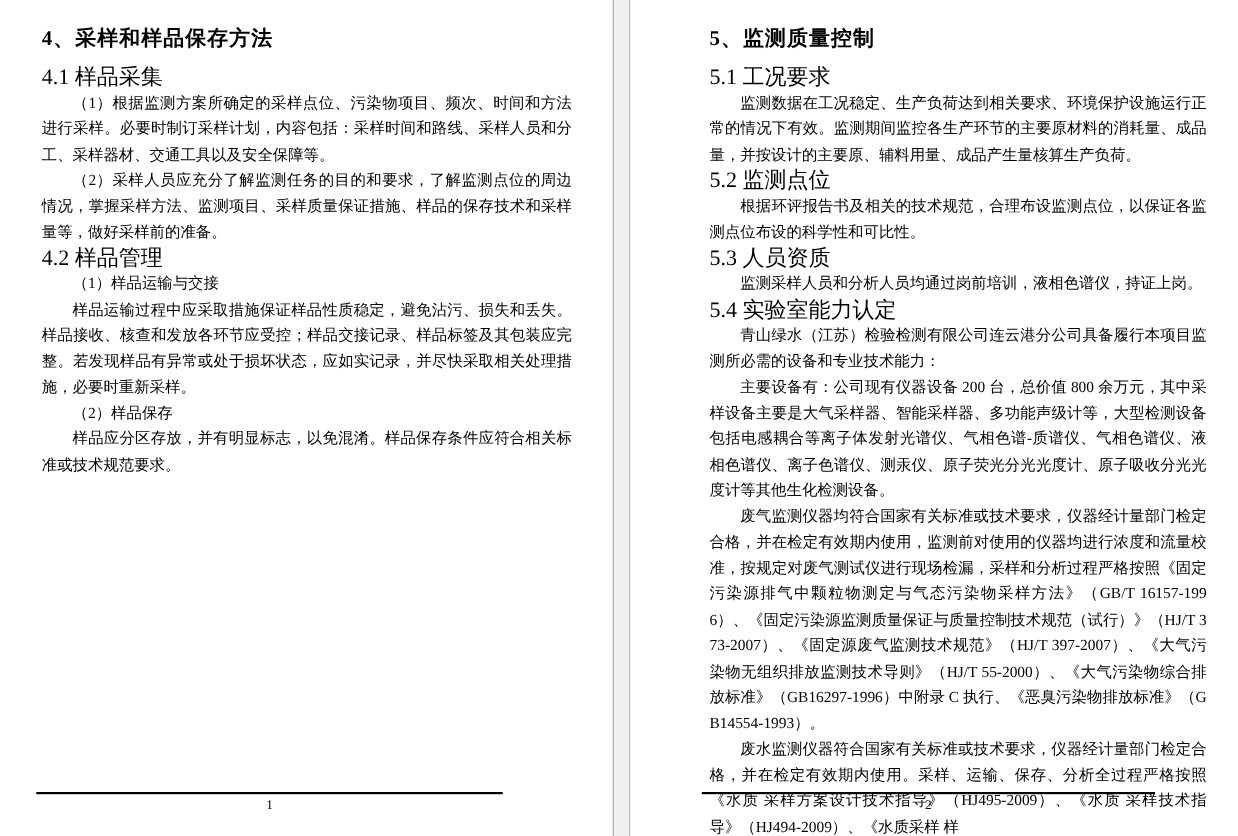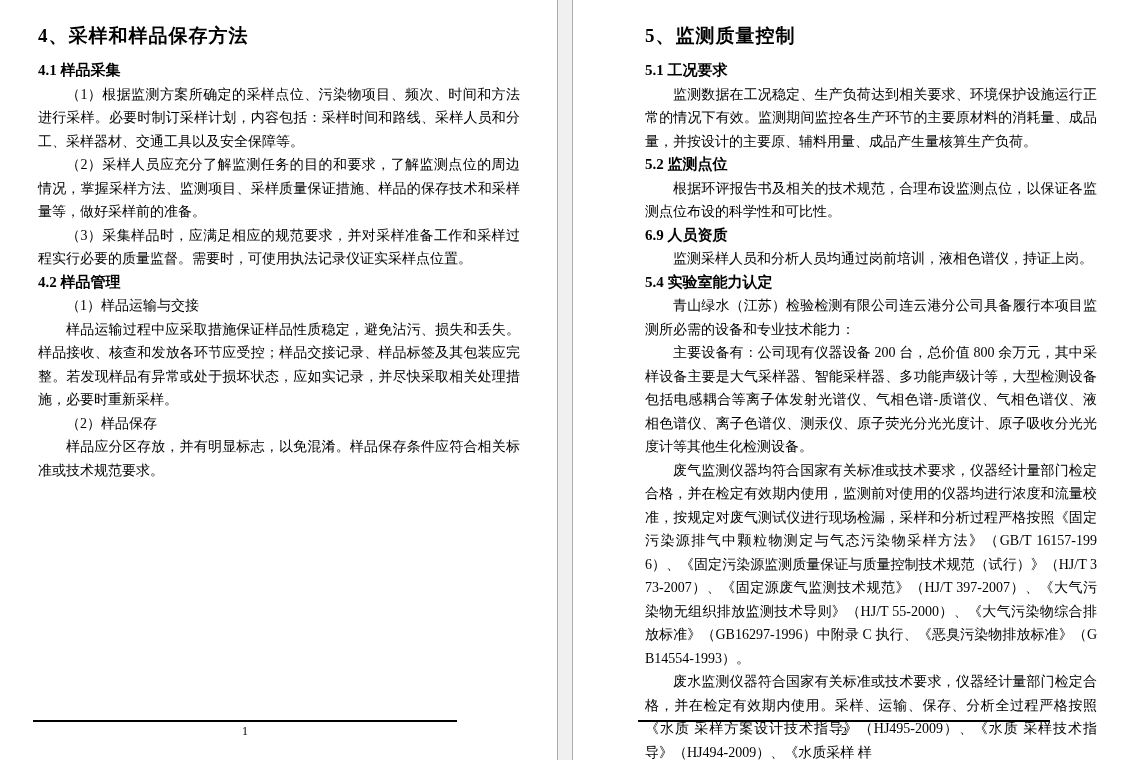--- a/index.html
+++ b/index.html
@@ -45,23 +45,23 @@
   .page-right .content { left: 72px; width: 452px; }
 
   .block-h1 {
     font-size: 19px;
     line-height: 25px;
     font-weight: bold;
     letter-spacing: 1px;
     margin: 0 0 11px 0;
   }
   .block-h2 {
-    font-size: 15px;
+    font-size: 20px;
     line-height: 23.5px;
-    font-weight: bold;
+    font-weight: normal;
     margin: 0;
   }
   .block-p {
     font-size: 14px;
     line-height: 23.5px;
     margin: 0;
     text-align: justify;
     text-indent: 2em;
     word-break: break-all;
   }
@@ -88,41 +88,40 @@
 <body>
 
 <div class="spread">
 
   <div class="page page-left">
     <div class="content">
         <div class="block-h1">4、采样和样品保存方法</div>
         <div class="block-h2">4.1 样品采集</div>
         <div class="block-p">（1）根据监测方案所确定的采样点位、污染物项目、频次、时间和方法进行采样。必要时制订采样计划，内容包括：采样时间和路线、采样人员和分工、采样器材、交通工具以及安全保障等。</div>
         <div class="block-p">（2）采样人员应充分了解监测任务的目的和要求，了解监测点位的周边情况，掌握采样方法、监测项目、采样质量保证措施、样品的保存技术和采样量等，做好采样前的准备。</div>
-        <div class="block-p">（3）采集样品时，应满足相应的规范要求，并对采样准备工作和采样过程实行必要的质量监督。需要时，可使用执法记录仪证实采样点位置。</div>
         <div class="block-h2">4.2 样品管理</div>
         <div class="block-p">（1）样品运输与交接</div>
         <div class="block-p">样品运输过程中应采取措施保证样品性质稳定，避免沾污、损失和丢失。样品接收、核查和发放各环节应受控；样品交接记录、样品标签及其包装应完整。若发现样品有异常或处于损坏状态，应如实记录，并尽快采取相关处理措施，必要时重新采样。</div>
         <div class="block-p">（2）样品保存</div>
         <div class="block-p">样品应分区存放，并有明显标志，以免混淆。样品保存条件应符合相关标准或技术规范要求。</div>
       </div>
     <div class="footer-rule"></div>
     <div class="page-number">1</div>
   </div>
 
   <div class="gutter"></div>
 
   <div class="page page-right">
     <div class="content">
         <div class="block-h1">5、监测质量控制</div>
         <div class="block-h2">5.1 工况要求</div>
         <div class="block-p">监测数据在工况稳定、生产负荷达到相关要求、环境保护设施运行正常的情况下有效。监测期间监控各生产环节的主要原材料的消耗量、成品量，并按设计的主要原、辅料用量、成品产生量核算生产负荷。</div>
         <div class="block-h2">5.2 监测点位</div>
         <div class="block-p">根据环评报告书及相关的技术规范，合理布设监测点位，以保证各监测点位布设的科学性和可比性。</div>
-        <div class="block-h2">6.9 人员资质</div>
+        <div class="block-h2">5.3 人员资质</div>
         <div class="block-p">监测采样人员和分析人员均通过岗前培训，液相色谱仪，持证上岗。</div>
         <div class="block-h2">5.4 实验室能力认定</div>
         <div class="block-p">青山绿水（江苏）检验检测有限公司连云港分公司具备履行本项目监测所必需的设备和专业技术能力：</div>
         <div class="block-p">主要设备有：公司现有仪器设备 200 台，总价值 800 余万元，其中采样设备主要是大气采样器、智能采样器、多功能声级计等，大型检测设备包括电感耦合等离子体发射光谱仪、气相色谱-质谱仪、气相色谱仪、液相色谱仪、离子色谱仪、测汞仪、原子荧光分光光度计、原子吸收分光光度计等其他生化检测设备。</div>
         <div class="block-p">废气监测仪器均符合国家有关标准或技术要求，仪器经计量部门检定合格，并在检定有效期内使用，监测前对使用的仪器均进行浓度和流量校准，按规定对废气测试仪进行现场检漏，采样和分析过程严格按照《固定污染源排气中颗粒物测定与气态污染物采样方法》（GB/T 16157-1996）、《固定污染源监测质量保证与质量控制技术规范（试行）》（HJ/T 373-2007）、《固定源废气监测技术规范》（HJ/T 397-2007）、《大气污染物无组织排放监测技术导则》（HJ/T 55-2000）、《大气污染物综合排放标准》（GB16297-1996）中附录 C 执行、《恶臭污染物排放标准》（GB14554-1993）。</div>
         <div class="block-p">废水监测仪器符合国家有关标准或技术要求，仪器经计量部门检定合格，并在检定有效期内使用。采样、运输、保存、分析全过程严格按照《水质 采样方案设计技术指导》（HJ495-2009）、《水质 采样技术指导》（HJ494-2009）、《水质采样 样</div>
       </div>
     <div class="footer-rule"></div>
     <div class="page-number">2</div>
   </div>

